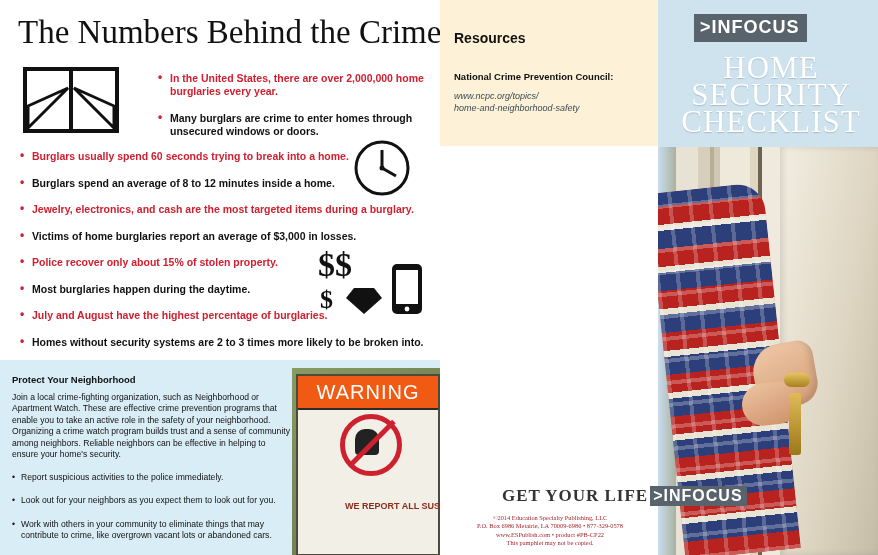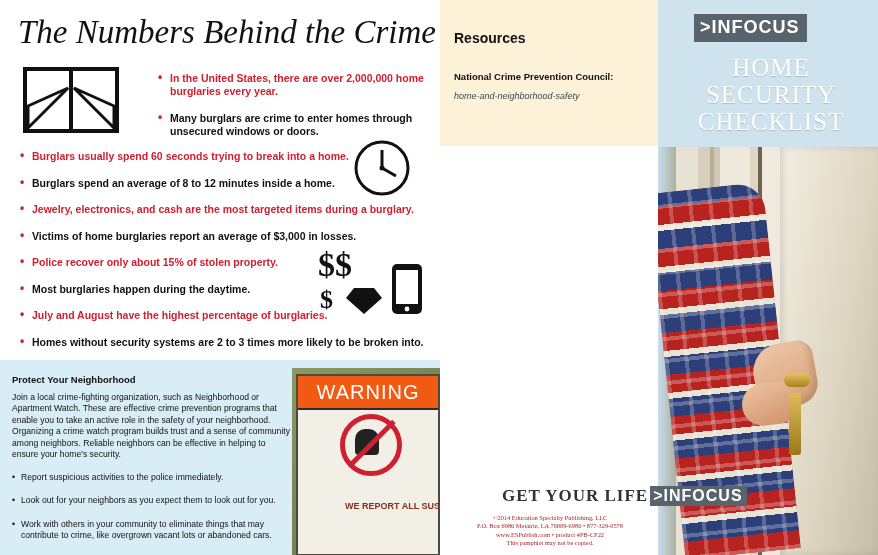--- a/index.html
+++ b/index.html
@@ -13,21 +13,21 @@
   .page{position:relative;width:878px;height:555px;overflow:hidden;}
 
   
   .left-panel{
     position:absolute;left:0;top:0;width:440px;height:360px;
     background:#ffffff;
   }
   .headline{
     position:absolute;left:18px;top:14px;width:410px;
     font-family:"Liberation Serif",serif;
-    font-size:33px;font-style:italic;color:#111;
+    font-size:33px;color:#111;
     letter-spacing:0px;white-space:nowrap;
   }
 
   
   .window-icon{
     position:absolute;left:22px;top:66px;width:98px;height:68px;
   }
 
   
   .clock-icon{position:absolute;left:352px;top:138px;width:60px;height:60px;}
@@ -93,21 +93,21 @@
     font-size:18px;font-weight:bold;letter-spacing:1px;
     padding:3px 7px 4px 6px;
     font-family:"Liberation Sans",sans-serif;
   }
   .logo-top .chev{color:#ffffff;font-weight:bold;}
   .logo-top .infocus-in{color:#ffffff;}
   .cover-title{
     position:absolute;left:8px;top:54px;width:210px;
     font-family:"Liberation Serif",serif;
     color:#ffffff;text-align:center;
-    font-size:25px;line-height:27px;
+    font-size:31px;line-height:27px;
     letter-spacing:1px;
     text-shadow:0 1px 1px rgba(0,0,0,.18);
   }
   
   .cover-photo{
     position:absolute;left:0;top:147px;width:220px;height:408px;
     overflow:hidden;
     background:linear-gradient(90deg,#cfe3ef 0 3px,#b9b098 3px 10px,#e8e2d4 10px 40px,#d7cfbc 40px 52px,#b8ae95 52px 56px,#cfc7b4 56px 62px,#efe9dc 62px 92px,#ded6c3 92px 100px,#6e6352 100px 104px,#efeadd 104px 138px,#d9d1be 138px 150px,#cdc4b0 150px 170px,#efe9dc 170px 200px,#dcd4c1 200px 220px);
   }
   .door-frame{
@@ -284,20 +284,21 @@
       <div class="fact f8">Most burglaries happen during the daytime.</div>
       <div class="fact red f9">July and August have the highest percentage of burglaries.</div>
       <div class="fact f10">Homes without security systems are 2 to 3 times more likely to be broken into.</div>
     </div>
   </div>
 
   <div class="resources">
     <div class="resources-title">Resources</div>
     <div class="resources-sub">National Crime Prevention Council:</div>
     <div class="resources-link">
+      <div>www.ncpc.org/topics/</div>
       <div>home-and-neighborhood-safety</div>
     </div>
   </div>
   <div class="mid-white"></div>
 
   <div class="cover">
     <div class="logo-top">
       <span class="chev">&gt;</span><span class="infocus-in">INFOCUS</span>
     </div>
     <div class="cover-title">

